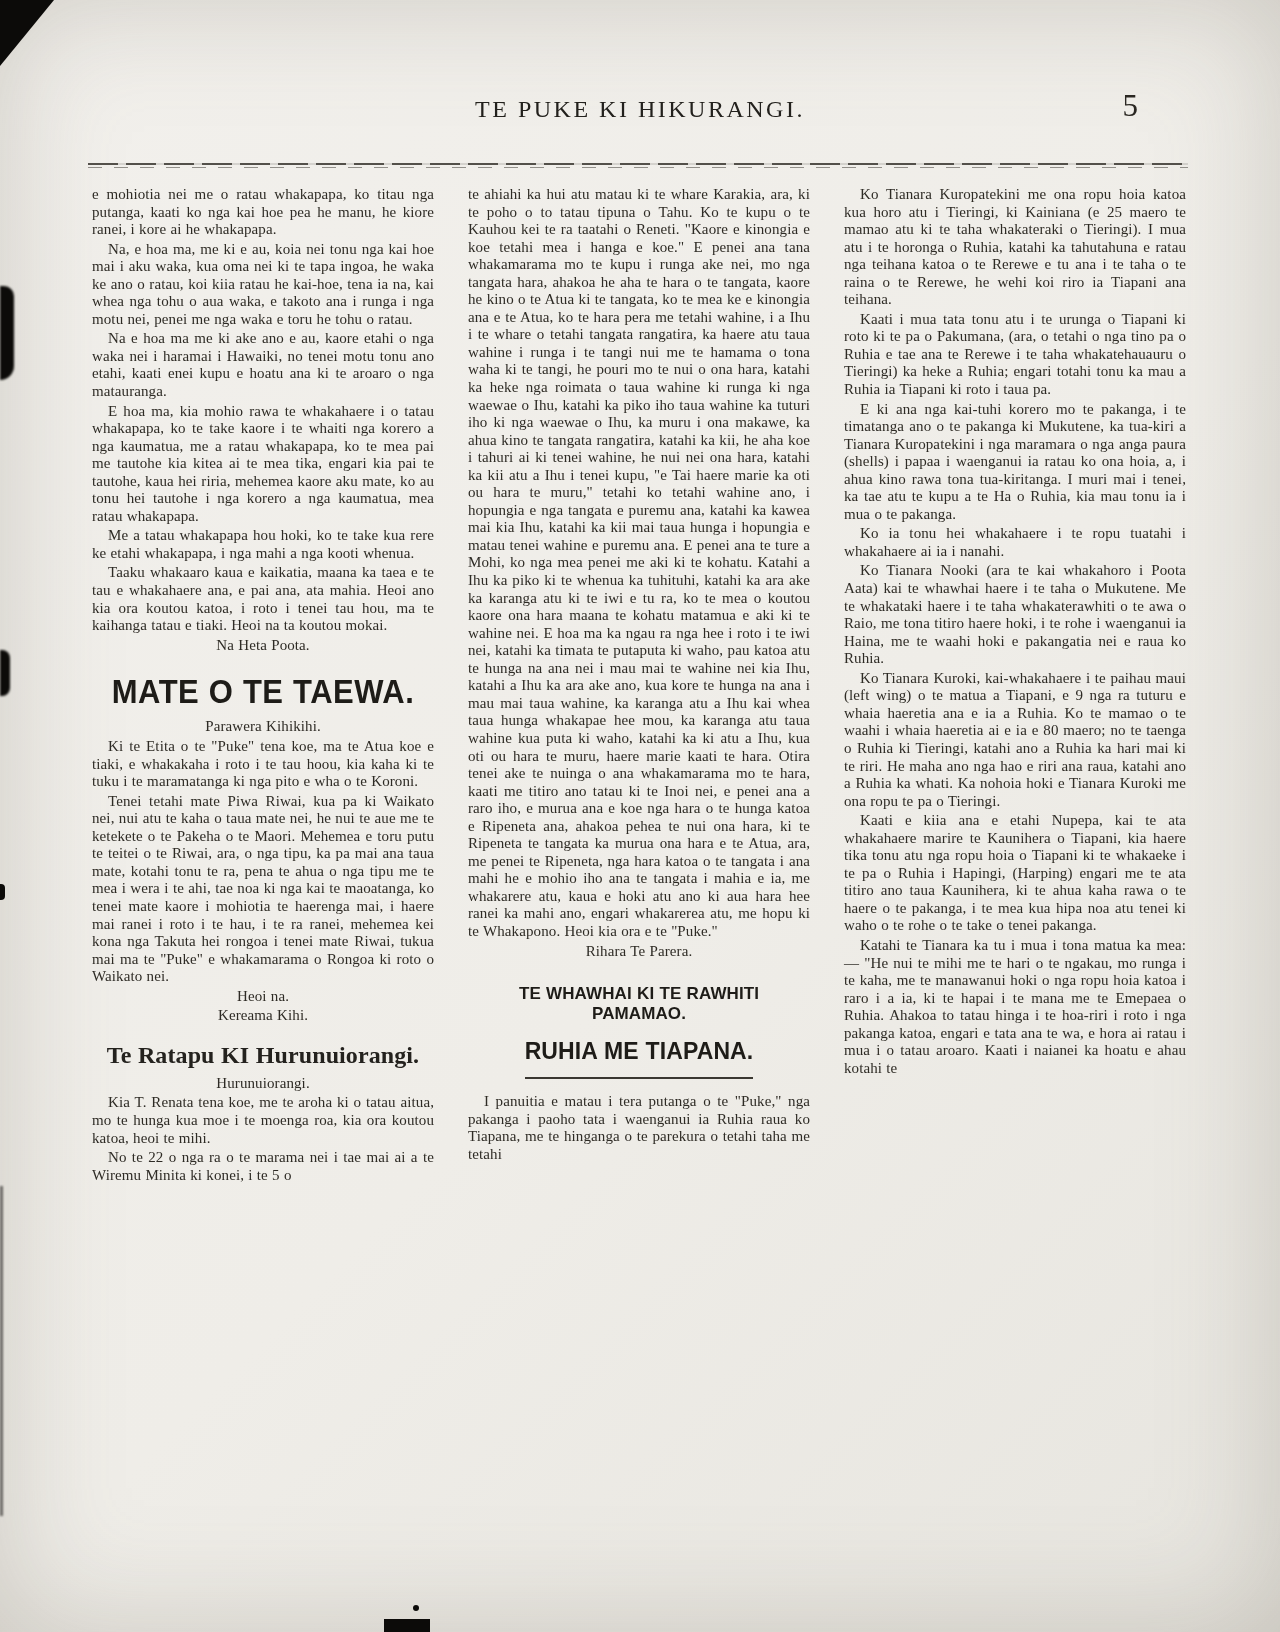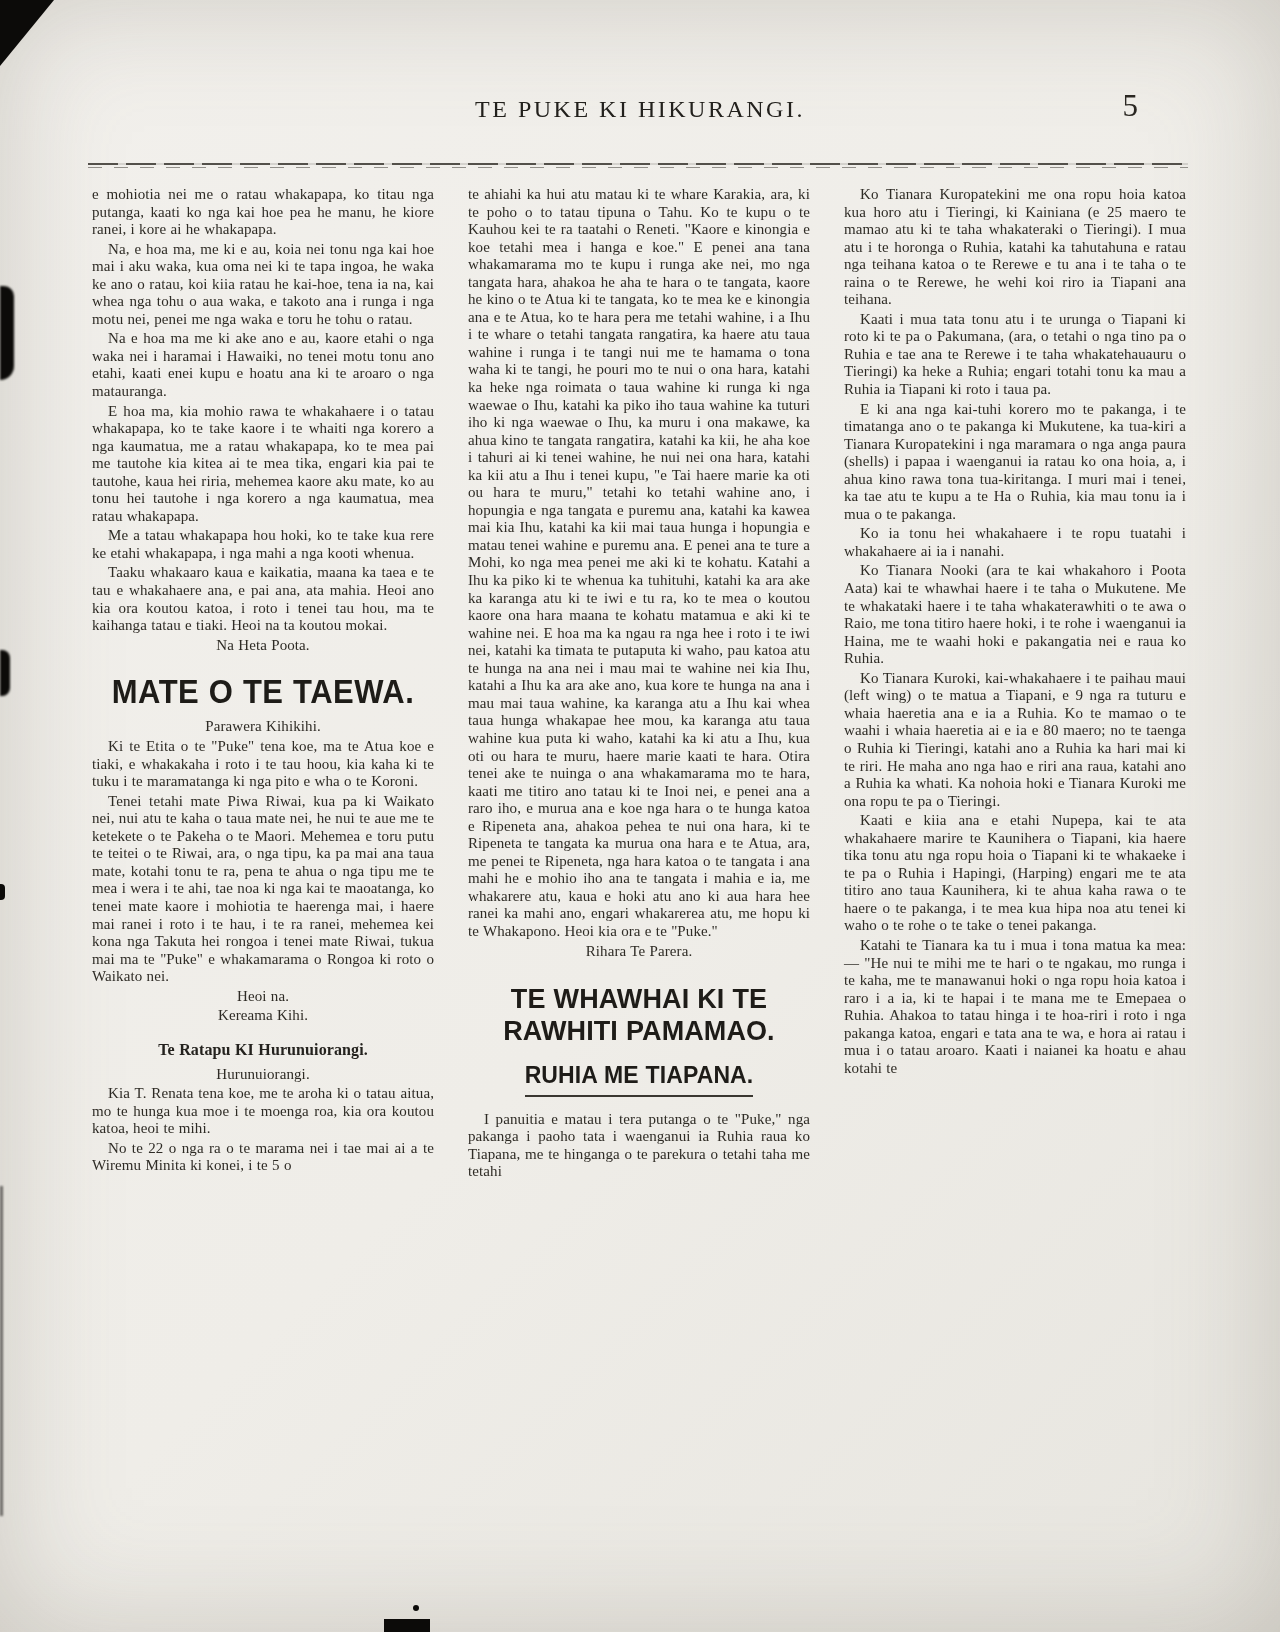--- a/index.html
+++ b/index.html
@@ -13,24 +13,24 @@
   .head-rule::before{content:"";display:block;height:2px;background:repeating-linear-gradient(90deg,#53504a 0px,#53504a 30px,rgba(83,80,74,.18) 30px,rgba(83,80,74,.18) 38px)}
   .head-rule::after{content:"";display:block;margin-top:2px;height:1px;background:repeating-linear-gradient(90deg,rgba(83,80,74,.6) 0 14px,transparent 14px 26px)}
   .columns{position:absolute;top:186px;left:92px;right:94px;bottom:8px;display:flex;gap:34px}
   .col{flex:1 1 0;font-size:15px;line-height:1.17;text-align:justify;letter-spacing:.1px;word-spacing:.4px}
   .col p{margin:0 0 2px;text-indent:16px}
   .col p.noindent{text-indent:0}
   .col p.center{text-align:center;text-indent:0}
   .sig{margin:3px 0 4px}
   .byline{margin:2px 0 5px}
   .headline-xl{font-family:"Liberation Sans","DejaVu Sans",sans-serif;font-weight:700;font-size:31px;letter-spacing:.5px;text-align:center;margin:20px 0 8px;color:#1e1c18;transform:scaleY(1.08)}
-  .section-head{font-family:"Liberation Serif",serif;font-weight:700;font-size:16px;text-align:center;margin:16px 0 6px;color:#24221e}
-  .headline-lg{font-family:"Liberation Sans","DejaVu Sans",sans-serif;font-weight:700;font-size:27px;line-height:1.18;text-align:center;margin:24px 14px 10px;color:#1e1c18}
+  .section-head{font-family:"Liberation Serif",serif;font-weight:700;font-size:24px;text-align:center;margin:16px 0 6px;color:#24221e}
+  .headline-lg{font-family:"Liberation Sans","DejaVu Sans",sans-serif;font-weight:700;font-size:17px;line-height:1.18;text-align:center;margin:24px 14px 10px;color:#1e1c18}
   .headline-md{font-family:"Liberation Sans","DejaVu Sans",sans-serif;font-weight:700;font-size:23px;text-align:center;margin:14px 0 14px;color:#1e1c18}
-  .underlined{display:inline-block;border-bottom:2px solid #3a3731;padding-bottom:6px}
+  .underlined{display:inline-block;border-bottom:2px solid #3a3731;padding-bottom:12px}
   .artifact{position:absolute;background:#0c0b09}
   .corner-tear{top:0;left:0;width:54px;height:66px;clip-path:polygon(0 0,100% 0,0 100%);filter:blur(.5px)}
   .edge-a{top:286px;left:0;width:14px;height:94px;border-radius:0 10px 14px 0;filter:blur(1px)}
   .edge-b{top:650px;left:0;width:10px;height:46px;border-radius:0 8px 8px 0;filter:blur(1px)}
   .edge-c{top:884px;left:0;width:5px;height:16px;border-radius:0 4px 4px 0;filter:blur(.5px)}
   .edge-d{top:1186px;left:0;width:3px;height:330px;opacity:.55;filter:blur(1px)}
   .bottom-bar{left:384px;top:1619px;width:46px;height:13px}
   .bottom-dot{left:413px;top:1605px;width:6px;height:6px;border-radius:50%}
 </style>
 </head>

